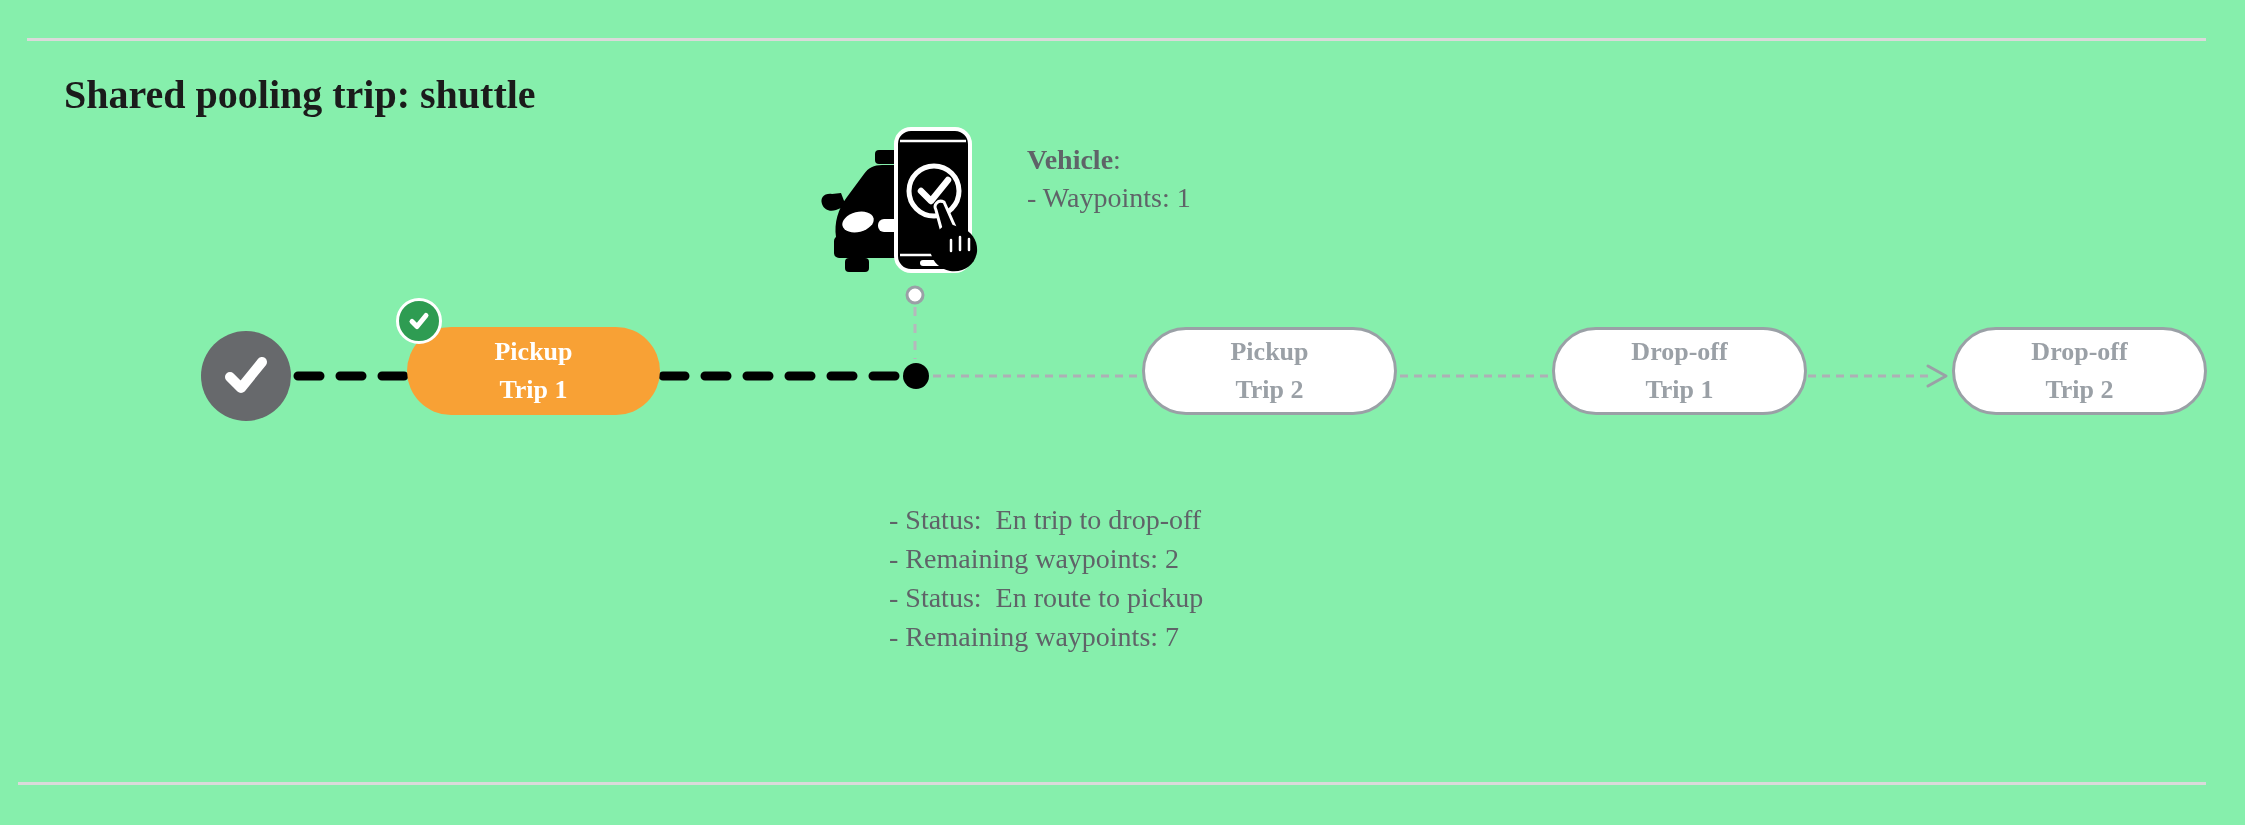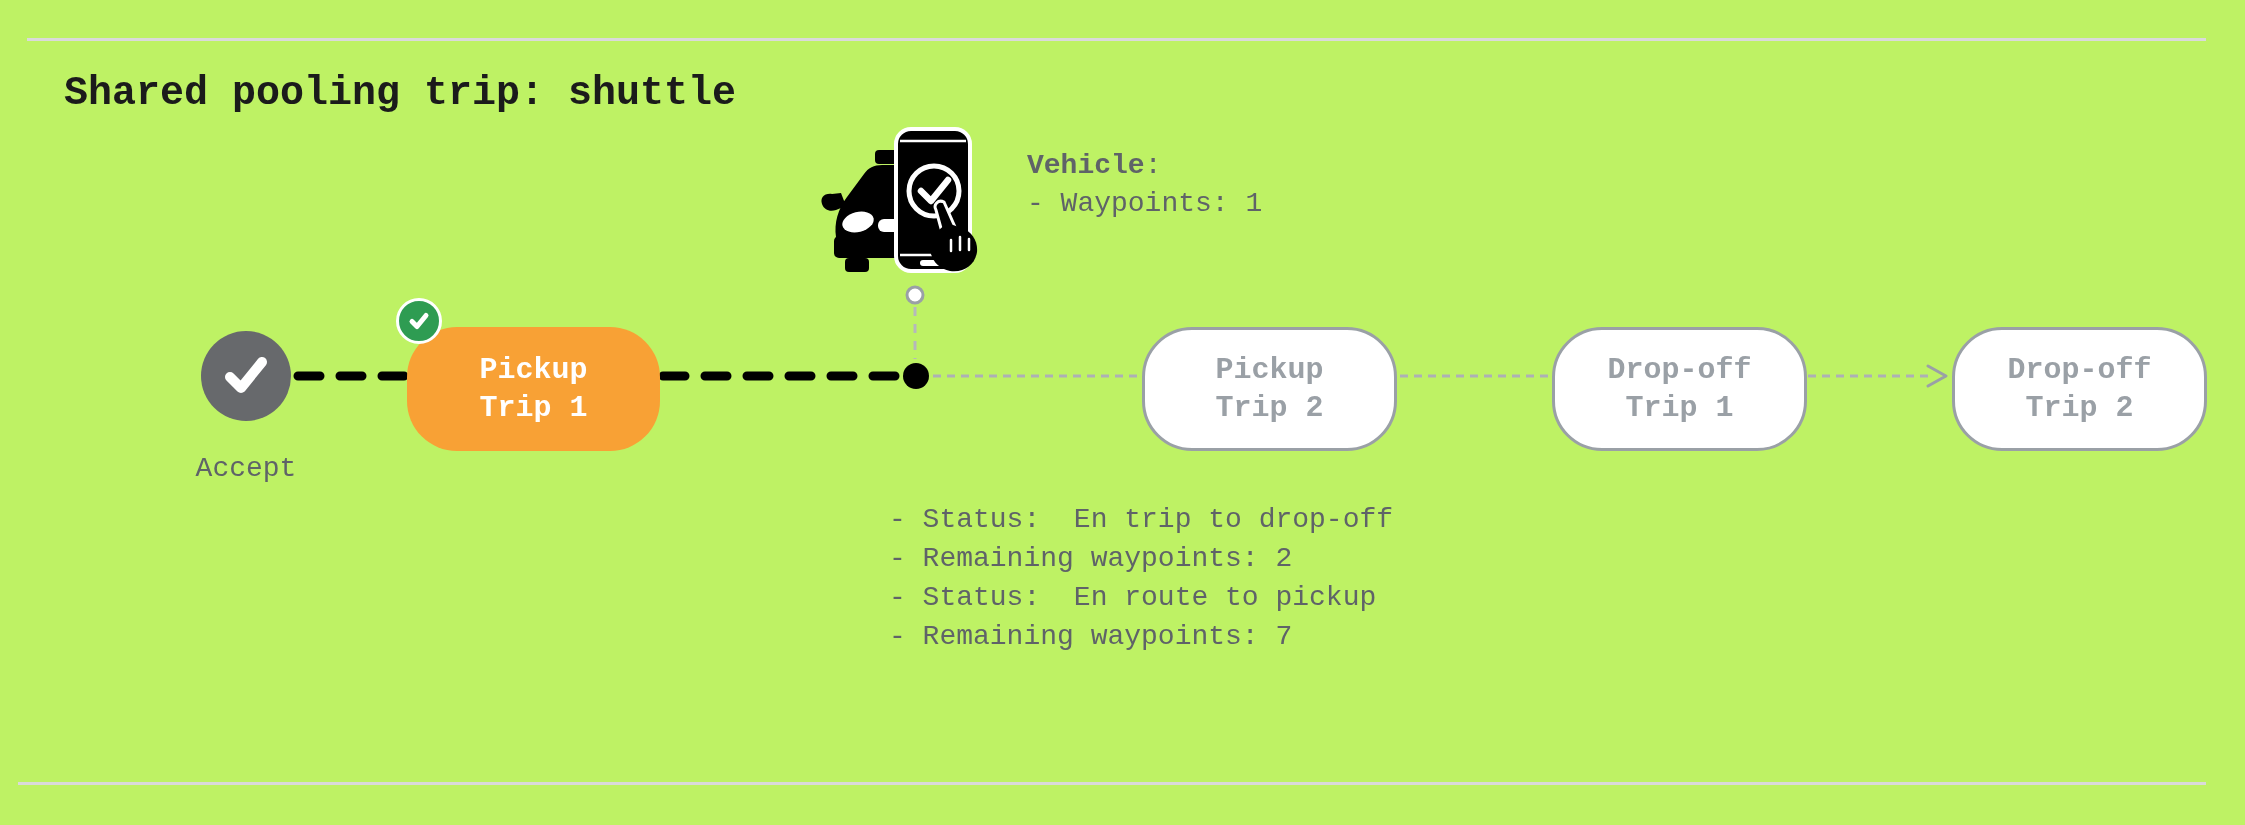--- a/index.html
+++ b/index.html
@@ -1,18 +1,18 @@
 <!DOCTYPE html>
 <html><head>
 <meta charset="utf-8">
 <style>
   html,body { margin:0; padding:0; background:#ffffff; }
   .canvas {
-    position:relative; width:2245px; height:825px; background:#bef264;
-    font-family:Liberation Mono, monospace; overflow:hidden;
+    position:relative; width:2245px; height:825px; background:#86efac;
+    font-family:Liberation Serif, serif; overflow:hidden;
   }
   .rule { position:absolute; height:3px; background:#DADADA; }
   #top-rule    { left:27px; top:38px;  width:2179px; }
   #bottom-rule { left:18px; top:782px; width:2188px; }
 
   .page-title {
     position:absolute; left:64px; top:71px;
     font-size:40px; font-weight:bold; color:#1b1b1b; white-space:nowrap;
   }
 
@@ -27,42 +27,42 @@
     position:absolute; left:201px; top:331px; width:90px; height:90px;
     border-radius:50%; background:#67696C;
     display:flex; align-items:center; justify-content:center;
   }
   .node-label {
     position:absolute; left:126px; top:449px; width:240px;
     text-align:center; font-size:28px; line-height:40px; color:#5F6368;
   }
 
   .pill {
-    position:absolute; top:327px; width:255px; height:124px;
+    position:absolute; top:327px; width:255px; height:88px;
     border-radius:50px; box-sizing:border-box;
     display:flex; flex-direction:column; align-items:center; justify-content:center;
-    font-size:30px; font-weight:bold; line-height:38px; text-align:center;
+    font-size:26px; font-weight:bold; line-height:38px; text-align:center;
   }
   .pill.active  { left:407px; width:253px; background:#F8A135; color:#ffffff; }
   .pill.pending { background:#ffffff; border:3px solid #9AA0A6; color:#9AA0A6; }
   #pill-pickup-trip-2  { left:1142px; }
   #pill-dropoff-trip-1 { left:1552px; }
   #pill-dropoff-trip-2 { left:1952px; }
 
   .badge {
     position:absolute; left:396px; top:298px; width:40px; height:40px;
     border-radius:50%; background:#2E9C52; border:3px solid #ffffff;
     display:flex; align-items:center; justify-content:center;
   }
 
   .vehicle-icon { position:absolute; left:820px; top:124px; width:160px; height:152px; }
 
   .info-block { position:absolute; font-size:28px; color:#5F6368; }
   .info-block .line { white-space:pre-wrap; }
-  #vehicle-info { left:1027px; top:147px; line-height:38px; }
+  #vehicle-info { left:1027px; top:141px; line-height:38px; }
   #trip-info    { left:889px;  top:500px; line-height:39px; }
   .info-bold { font-weight:bold; }
 </style>
 </head>
 <body>
 
 <div class="canvas">
 
   <div id="top-rule" class="rule"></div>
   <div id="bottom-rule" class="rule"></div>
@@ -112,21 +112,20 @@
     <div class="line"><span class="info-bold">Vehicle</span><span>:</span></div>
     <div class="line">- Waypoints: 1</div>
   </div>
 
   <div class="node-circle">
     <svg width="58" height="58" viewBox="0 0 58 58">
       <path d="M13 30 L24 41 L45 15" fill="none" stroke="#fff" stroke-width="10" stroke-linecap="round" stroke-linejoin="round"></path>
     </svg>
   </div>
   <div class="node-label">
-    <div>Accept</div>
   </div>
 
   <div class="pill active">
     <div>Pickup</div>
     <div>Trip 1</div>
   </div>
   <div class="badge">
     <svg width="26" height="26" viewBox="0 0 26 26">
       <path d="M6 13.5 L11 18.5 L20 7.5" fill="none" stroke="#fff" stroke-width="5" stroke-linecap="round" stroke-linejoin="round"></path>
     </svg>

